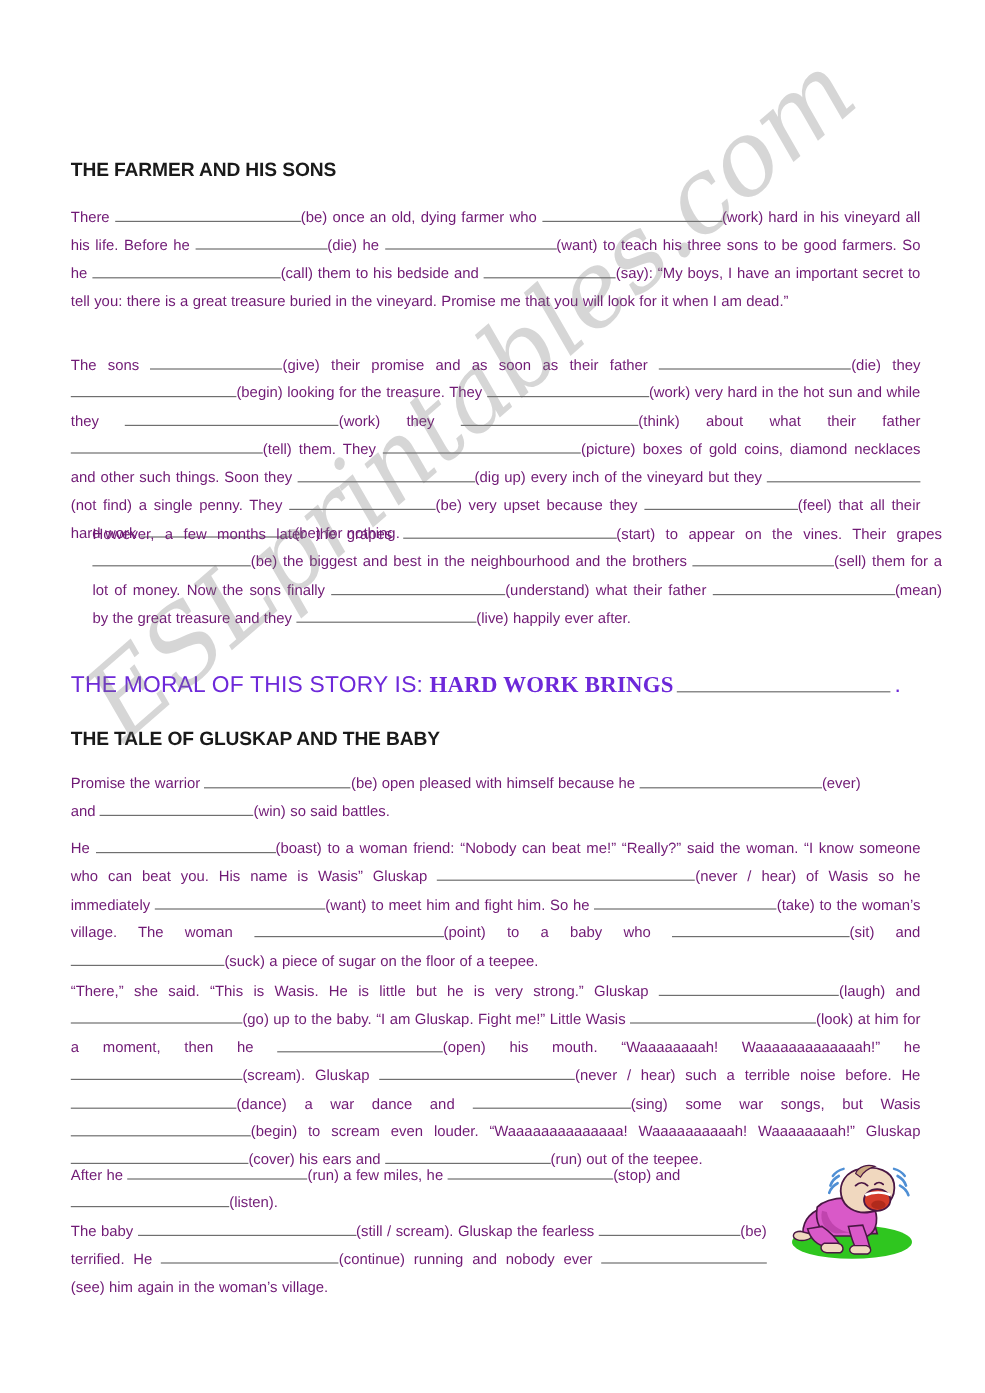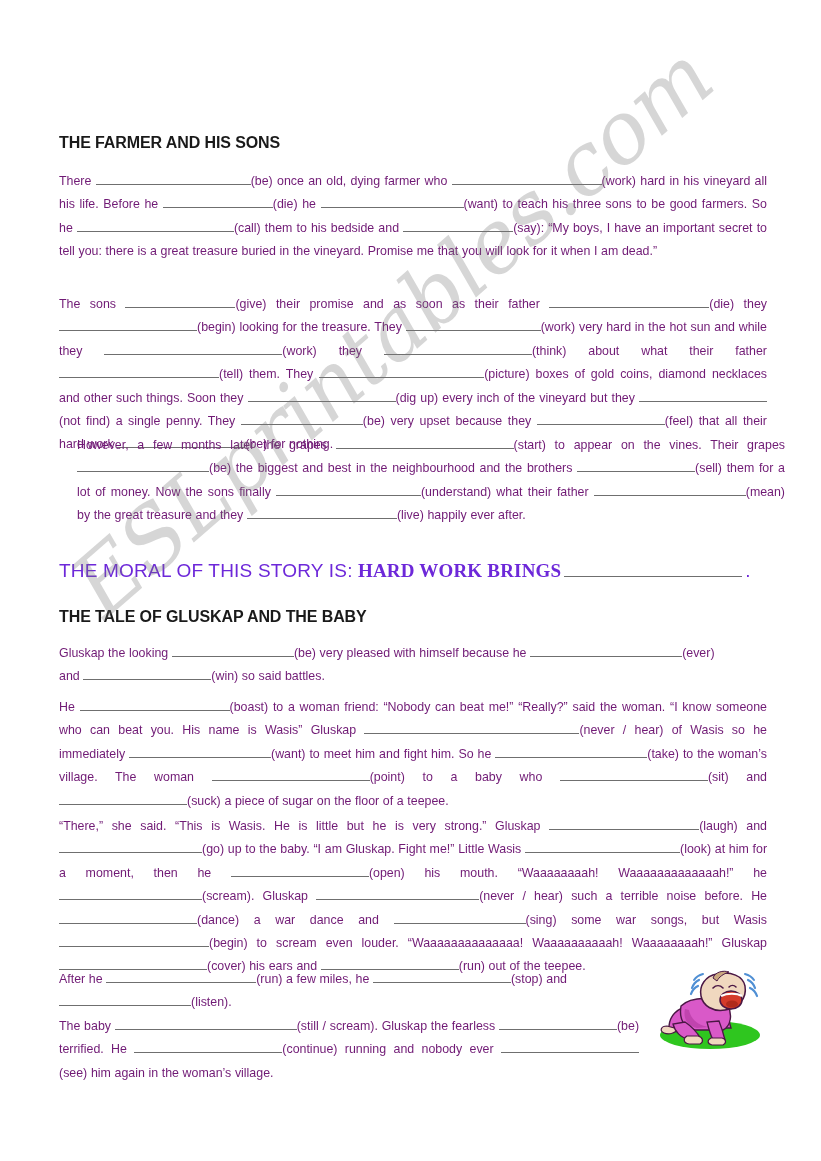--- a/index.html
+++ b/index.html
@@ -177,21 +177,21 @@
   </div>
 
   <div class="moral-line">
     <span class="moral-lead">THE MORAL OF THIS STORY IS:</span>
     <span class="moral-bold">HARD WORK BRINGS</span><span class="gap" style="width:178px"></span><span>.</span>
   </div>
 
   <div class="section-head" id="head-gluskap">THE TALE OF GLUSKAP AND THE BABY</div>
 
   <div class="para no-justify" id="para-4">
-    <span>Gluskap the looking </span><span class="gap" style="width:122px"></span><span>(be)</span><span> very pleased with himself because he </span><span class="gap" style="width:152px"></span><span>(ever)</span><br><span> and </span><span class="gap" style="width:128px"></span><span>(win)</span><span> so said battles.</span>
+    <span>Promise the warrior </span><span class="gap" style="width:122px"></span><span>(be)</span><span> open pleased with himself because he </span><span class="gap" style="width:152px"></span><span>(ever)</span><br><span> and </span><span class="gap" style="width:128px"></span><span>(win)</span><span> so said battles.</span>
   </div>
 
   <div class="para" id="para-5">
     <span>He </span><span class="gap" style="width:150px"></span><span>(boast)</span><span> to a woman friend: “Nobody can beat me!” “Really?” said the woman. “I know someone who can beat you. His name is Wasis” Gluskap </span><span class="gap" style="width:215px"></span><span>(never / hear)</span><span> of Wasis so he immediately </span><span class="gap" style="width:142px"></span><span>(want)</span><span> to meet him and fight him. So he </span><span class="gap" style="width:152px"></span><span>(take)</span><span> to the woman’s village. The woman </span><span class="gap" style="width:158px"></span><span>(point)</span><span> to a baby who </span><span class="gap" style="width:148px"></span><span>(sit)</span><span> and </span><span class="gap" style="width:128px"></span><span>(suck)</span><span> a piece of sugar on the floor of a teepee.</span>
   </div>
 
   <div class="para" id="para-6">
     <span>“There,” she said. “This is Wasis. He is little but he is very strong.” Gluskap </span><span class="gap" style="width:150px"></span><span>(laugh)</span><span> and </span><span class="gap" style="width:143px"></span><span>(go)</span><span> up to the baby. “I am Gluskap. Fight me!” Little Wasis </span><span class="gap" style="width:155px"></span><span>(look)</span><span> at him for a moment, then he </span><span class="gap" style="width:138px"></span><span>(open)</span><span> his mouth. “Waaaaaaaah! Waaaaaaaaaaaaah!” he </span><span class="gap" style="width:143px"></span><span>(scream)</span><span>. Gluskap </span><span class="gap" style="width:163px"></span><span>(never / hear)</span><span> such a terrible noise before. He </span><span class="gap" style="width:138px"></span><span>(dance)</span><span> a war dance and </span><span class="gap" style="width:132px"></span><span>(sing)</span><span> some war songs, but Wasis </span><span class="gap" style="width:150px"></span><span>(begin)</span><span> to scream even louder. “Waaaaaaaaaaaaaa! Waaaaaaaaaah! Waaaaaaaah!” Gluskap </span><span class="gap" style="width:148px"></span><span>(cover)</span><span> his ears and </span><span class="gap" style="width:138px"></span><span>(run)</span><span> out of the teepee.</span>
   </div>
 

